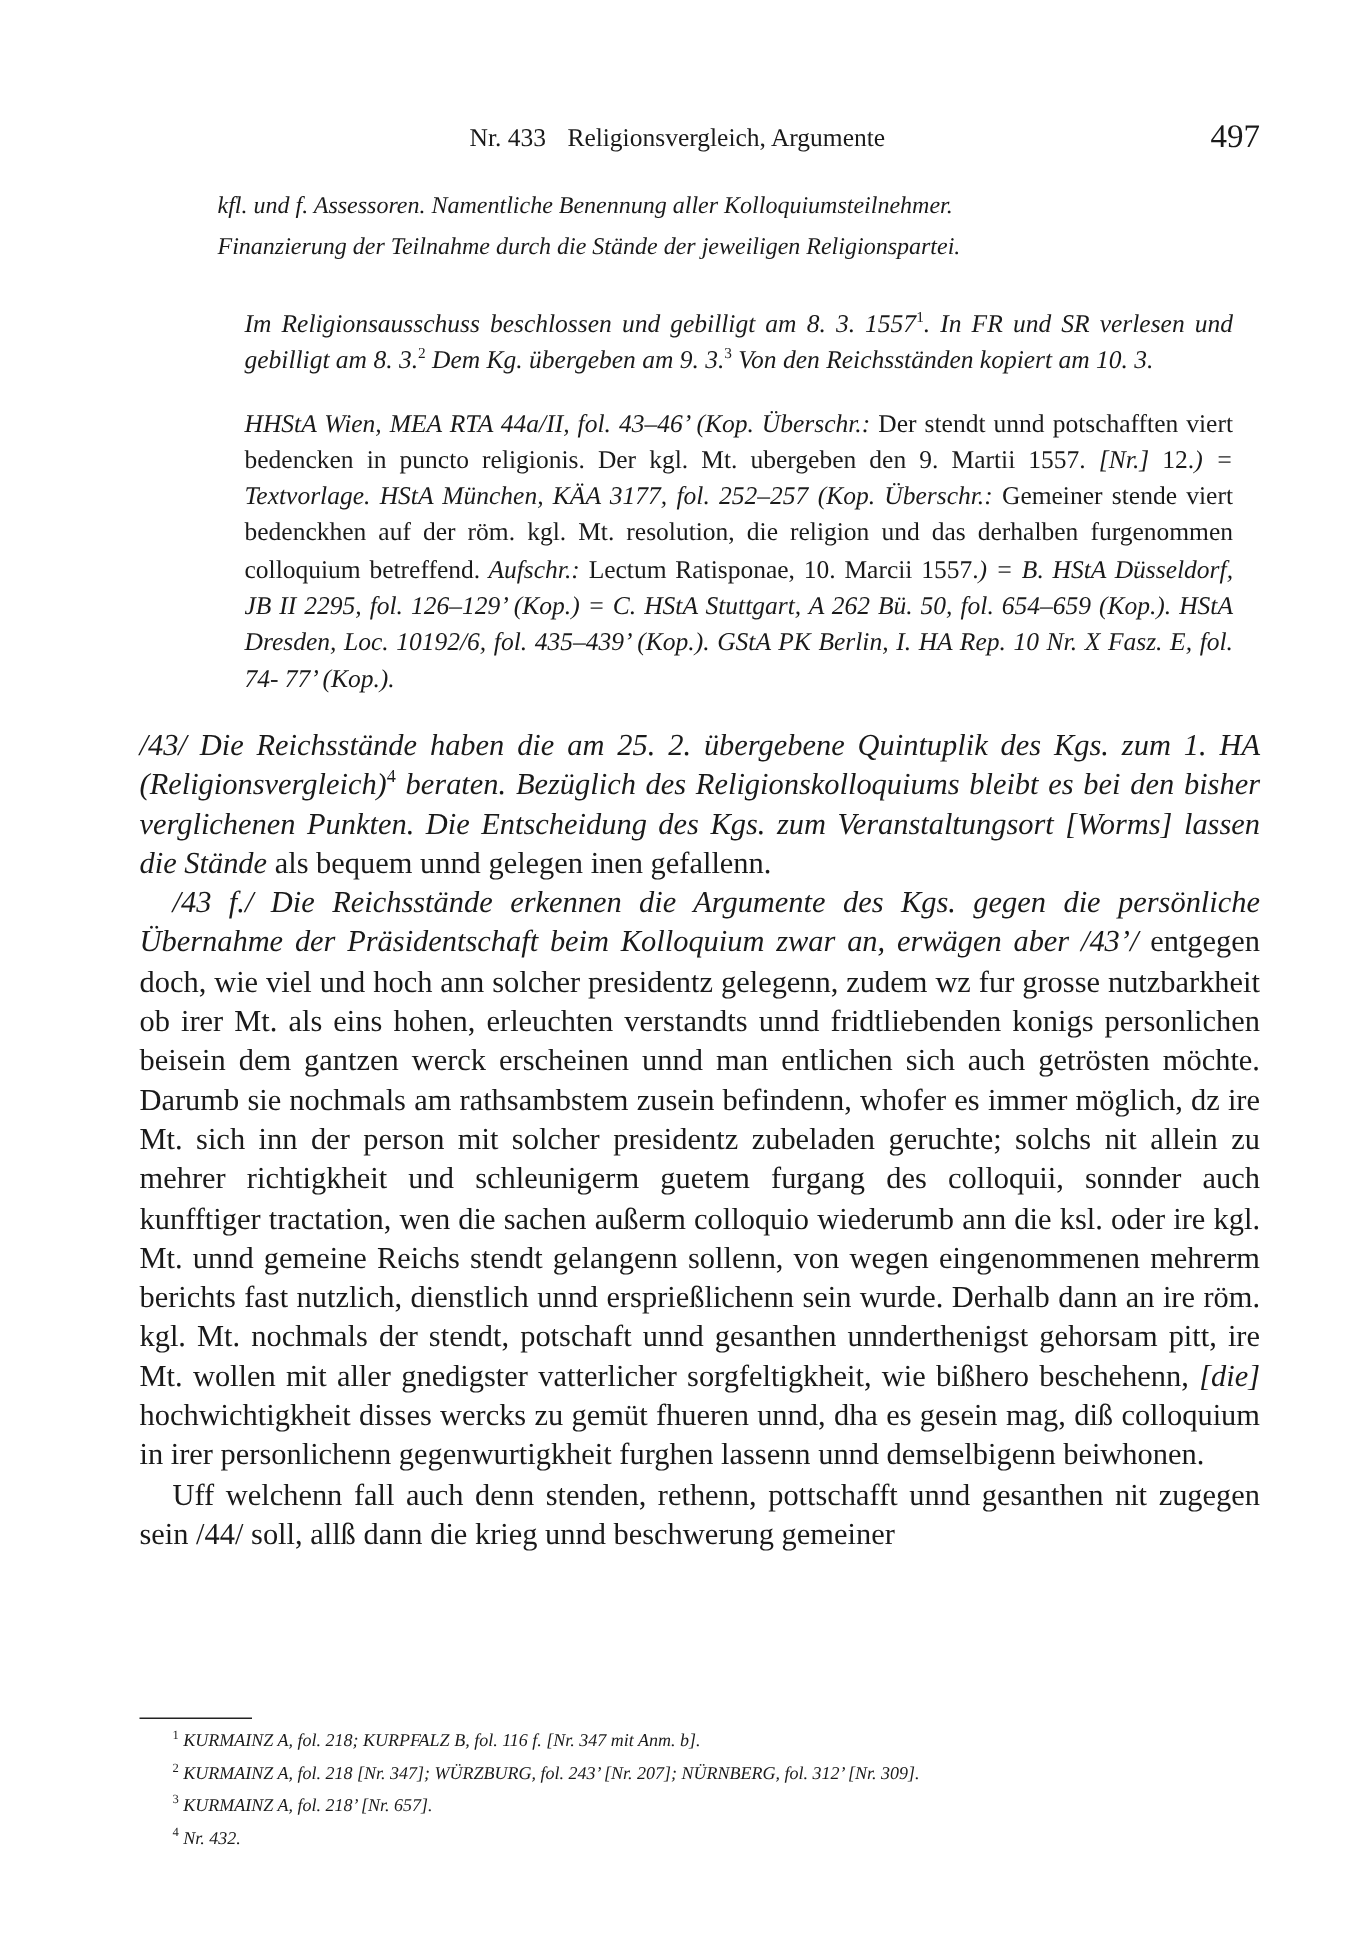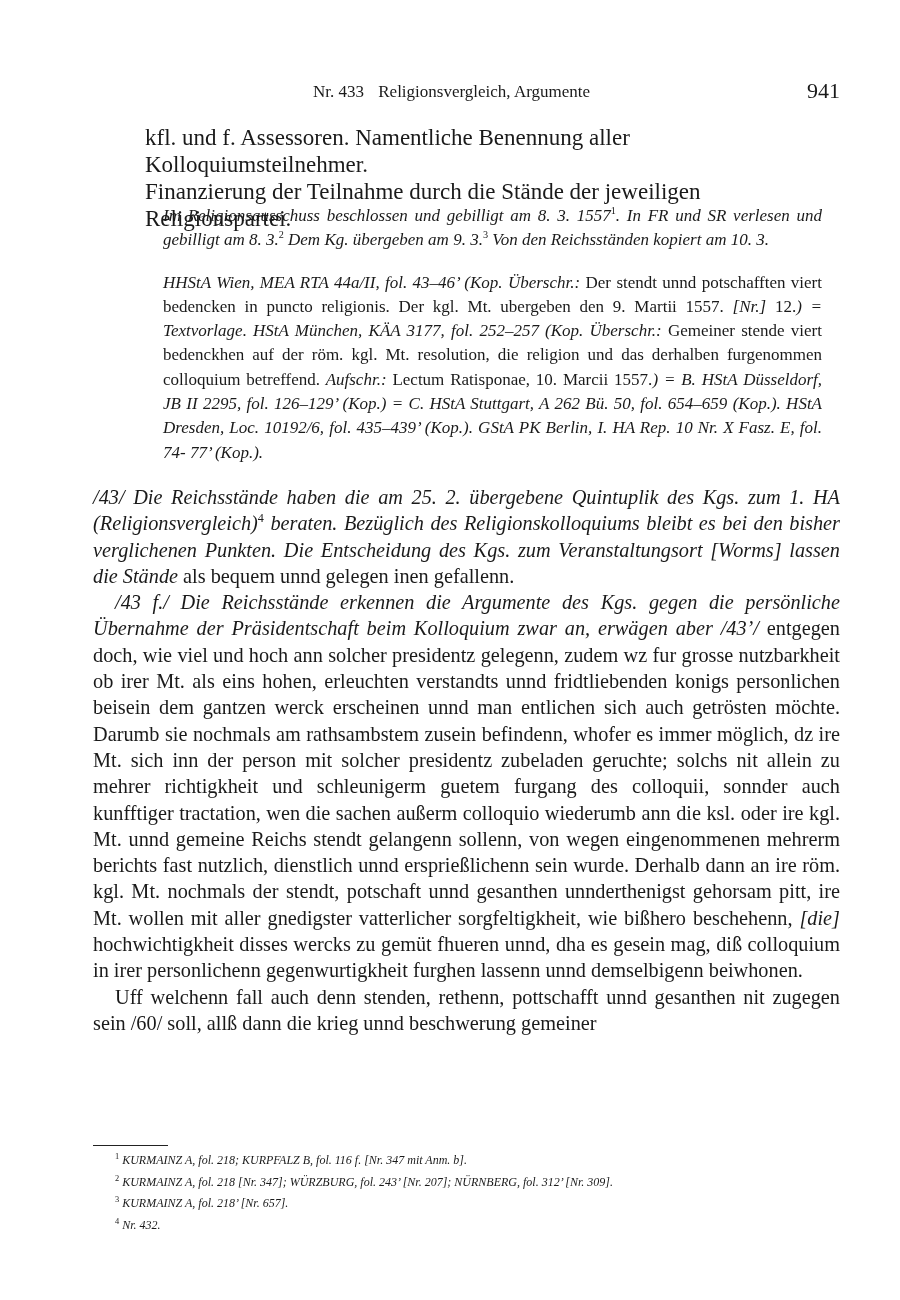--- a/index.html
+++ b/index.html
@@ -6,21 +6,21 @@
   body { width: 900px; height: 1300px; position: relative; overflow: hidden;
          font-family: "Liberation Serif", "DejaVu Serif", serif; color: #1a1a1a; }
   .page { position: absolute; left: 0; top: 0; width: 900px; height: 1300px; }
 
   .running-head { position: absolute; top: 78px; left: 93px; width: 747px; height: 28px; font-size: 17px; }
   .running-head .title { position: absolute; left: 220px; top: 4px; }
   .running-head .title .nr { margin-right: 10px; }
   .running-head .folio { position: absolute; right: 0; top: 0; font-size: 22px; }
 
   .summary { position: absolute; left: 145px; top: 124px; width: 695px;
-             font-size: 23px; line-height: 27px; }
+             font-style: italic; font-size: 16px; line-height: 27px; }
   .sourceblock { position: absolute; left: 145px; top: 186px; width: 695px;
                  font-size: 17px; line-height: 24.3px; text-align: justify; }
   .sourceblock .it { font-style: italic; }
   .sourceblock p { margin: 18px; }
 
   .body { position: absolute; left: 93px; top: 484px; width: 747px;
           font-size: 20.3px; line-height: 26.3px; text-align: justify; }
   .body p { margin: 0; }
   .body .it { font-style: italic; }
   .body .indent { text-indent: 22px; }
@@ -35,37 +35,37 @@
 </head>
 <body>
 
 <div class="page">
 
   <div class="running-head">
     <span class="title">
       <span class="nr">Nr. 433</span>
       <span>Religionsvergleich, Argumente</span>
     </span>
-    <span class="folio">941</span>
+    <span class="folio">497</span>
   </div>
 
   <div class="summary">
     <div>kfl. und f. Assessoren. Namentliche Benennung aller Kolloquiumsteilnehmer.</div>
     <div>Finanzierung der Teilnahme durch die Stände der jeweiligen Religionspartei.</div>
   </div>
 
   <div class="sourceblock">
     <p><span class="it">Im Religionsausschuss beschlossen und gebilligt am 8. 3. 1557</span><sup>1</sup><span class="it">. In FR und SR verlesen und gebilligt am 8. 3.</span><sup>2</sup><span class="it"> Dem Kg. übergeben am 9. 3.</span><sup>3</sup><span class="it"> Von den Reichsständen kopiert am 10. 3.</span></p>
     <p><span class="it">HHStA Wien, MEA RTA 44a/II, fol. 43–46’ (Kop. Überschr.: </span><span>Der stendt unnd potschafften viert bedencken in puncto religionis. Der kgl. Mt. ubergeben den 9. Martii 1557. </span><span class="it">[Nr.]</span><span> 12.</span><span class="it">) = Textvorlage. HStA München, KÄA 3177, fol. 252–257 (Kop. Überschr.: </span><span>Gemeiner stende viert bedenckhen auf der röm. kgl. Mt. resolution, die religion und das derhalben furgenommen colloquium betreffend.</span><span class="it"> Aufschr.: </span><span>Lectum Ratisponae, 10. Marcii 1557.</span><span class="it">) = B. HStA Düsseldorf, JB II 2295, fol. 126–129’ (Kop.) = C. HStA Stuttgart, A 262 Bü. 50, fol. 654–659 (Kop.). HStA Dresden, Loc. 10192/6, fol. 435–439’ (Kop.). GStA PK Berlin, I. HA Rep. 10 Nr. X Fasz. E, fol. 74- 77’ (Kop.).</span></p>
   </div>
 
   <div class="body">
     <p><span class="it">/43/ Die Reichsstände haben die am 25. 2. übergebene Quintuplik des Kgs. zum 1. HA (Religionsvergleich)</span><sup>4</sup><span class="it"> beraten. Bezüglich des Religionskolloquiums bleibt es bei den bisher verglichenen Punkten. Die Entscheidung des Kgs. zum Veranstaltungsort [Worms] lassen die Stände</span><span> als bequem unnd gelegen inen gefallenn.</span></p>
     <p class="indent"><span class="it">/43 f./ Die Reichsstände erkennen die Argumente des Kgs. gegen die persönliche Übernahme der Präsidentschaft beim Kolloquium zwar an, erwägen aber /43’/</span><span> entgegen doch, wie viel und hoch ann solcher presidentz gelegenn, zudem wz fur grosse nutzbarkheit ob irer Mt. als eins hohen, erleuchten verstandts unnd fridtliebenden konigs personlichen beisein dem gantzen werck erscheinen unnd man entlichen sich auch getrösten möchte. Darumb sie nochmals am rathsambstem zusein befindenn, whofer es immer möglich, dz ire Mt. sich inn der person mit solcher presidentz zubeladen geruchte; solchs nit allein zu mehrer richtigkheit und schleunigerm guetem furgang des colloquii, sonnder auch kunfftiger tractation, wen die sachen außerm colloquio wiederumb ann die ksl. oder ire kgl. Mt. unnd gemeine Reichs stendt gelangenn sollenn, von wegen eingenommenen mehrerm berichts fast nutzlich, dienstlich unnd ersprießlichenn sein wurde. Derhalb dann an ire röm. kgl. Mt. nochmals der stendt, potschaft unnd gesanthen unnderthenigst gehorsam pitt, ire Mt. wollen mit aller gnedigster vatterlicher sorgfeltigkheit, wie bißhero beschehenn, </span><span class="it">[die]</span><span> hochwichtigkheit disses wercks zu gemüt fhueren unnd, dha es gesein mag, diß colloquium in irer personlichenn gegenwurtigkheit furghen lassenn unnd demselbigenn beiwhonen.</span></p>
-    <p class="indent">Uff welchenn fall auch denn stenden, rethenn, pottschafft unnd gesanthen nit zugegen sein /60/ soll, allß dann die krieg unnd beschwerung gemeiner</p>
+    <p class="indent">Uff welchenn fall auch denn stenden, rethenn, pottschafft unnd gesanthen nit zugegen sein /44/ soll, allß dann die krieg unnd beschwerung gemeiner</p>
   </div>
 
   <div class="fn-rule"></div>
 
   <div class="footnotes">
     <p><span class="num">1</span><span>KURMAINZ A, fol. 218; KURPFALZ B, fol. 116 f. [Nr. 347 mit Anm. b].</span></p>
     <p><span class="num">2</span><span>KURMAINZ A, fol. 218 [Nr. 347]; WÜRZBURG, fol. 243’ [Nr. 207]; NÜRNBERG, fol. 312’ [Nr. 309].</span></p>
     <p><span class="num">3</span><span>KURMAINZ A, fol. 218’ [Nr. 657].</span></p>
     <p><span class="num">4</span><span>Nr. 432.</span></p>
   </div>

